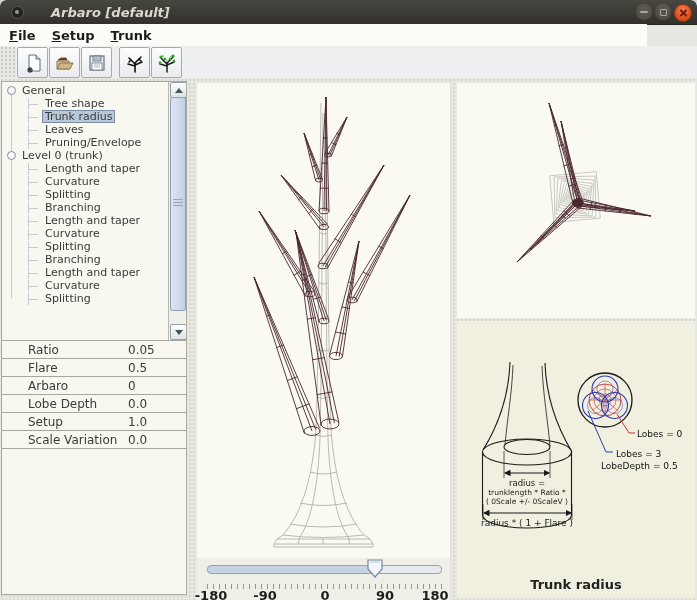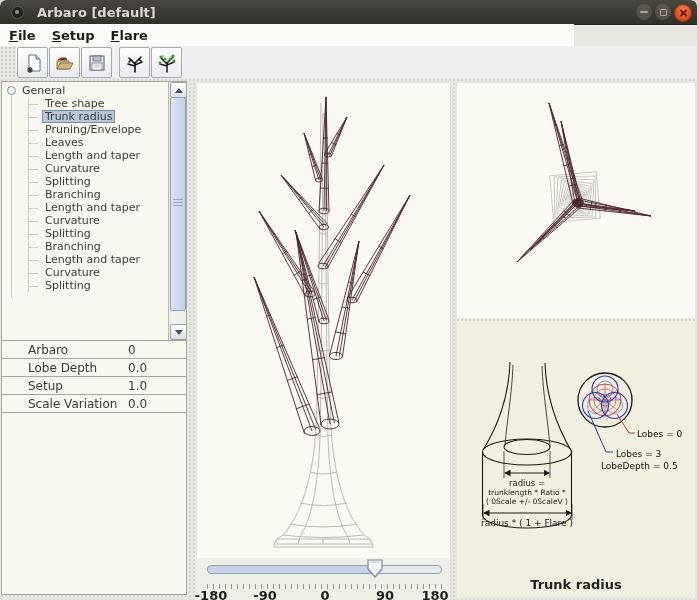--- a/index.html
+++ b/index.html
@@ -5,32 +5,32 @@
   html,body{margin:0;padding:0;background:#d8d6d0;font-family:"DejaVu Sans","Liberation Sans",sans-serif;}
   .window{position:relative;width:697px;height:600px;background:#e8e8e2;overflow:hidden;border-radius:6px 6px 0 0;}
 
   
   .titlebar{position:absolute;left:0;top:0;width:697px;height:24px;
     background:linear-gradient(#47463f,#3b3a35 55%,#31302b);border-bottom:1px solid #24231f;
     border-radius:6px 6px 0 0;display:flex;align-items:center;}
   .app-icon{width:11px;height:11px;border-radius:50%;background:#24231f;border:1px solid #5a574d;
     margin-left:11px;position:relative;}
   .app-icon::after{content:'';position:absolute;left:3px;top:3px;width:4px;height:4px;border-radius:50%;background:#9a9489;}
-  .title{color:#dcd8cf;font-size:13px;font-weight:bold;margin-left:13px;}
+  .title{color:#dcd8cf;font-size:13px;font-weight:bold;margin-left:27px;font-style:italic;}
   .win-controls{position:absolute;right:5px;top:4px;display:flex;gap:3px;}
   .wbtn{width:16px;height:16px;border-radius:50%;position:relative;}
   .wbtn.min,.wbtn.max{background:radial-gradient(circle at 50% 35%,#5e5b51,#4b4840);border:1px solid #6260555;box-shadow:inset 0 1px 0 #6d6a5e44;}
   .wbtn.min::after{content:'';position:absolute;left:4px;top:7px;width:8px;height:2px;background:#aaa69b;border-radius:1px;}
   .wbtn.max::after{content:'';position:absolute;left:5px;top:5px;width:5px;height:5px;border:1.5px solid #aaa69b;border-radius:1px;}
   .wbtn.close{background:radial-gradient(circle at 50% 30%,#f07c4c,#da4c1d 70%,#c83f14);border:1px solid #a33310;}
   .wbtn.close::before,.wbtn.close::after{content:'';position:absolute;left:3.5px;top:7px;width:9px;height:2px;background:#6e1d07;border-radius:1px;}
   .wbtn.close::before{transform:rotate(45deg);} .wbtn.close::after{transform:rotate(-45deg);}
 
   
-  .menubar{position:absolute;left:0;top:24px;width:574px;height:22px;background:#fbfbf8;border-bottom:1px solid #d2d2ca;display:flex;align-items:center;}
+  .menubar{position:absolute;left:0;top:24px;width:647px;height:22px;background:#fbfbf8;border-bottom:1px solid #d2d2ca;display:flex;align-items:center;}
   .menu-item{display:inline-block;font-size:13px;font-weight:bold;color:#1c1c1a;padding:1px 7px;margin-left:2px;cursor:default;}
   .menu-item::first-letter{text-decoration:underline;}
 
   
   .toolbar{position:absolute;left:0;top:46px;width:697px;height:32px;background:#edeff0;border-bottom:1px solid #c6c8c6;}
   .drag-texture{position:absolute;left:0;top:0;width:16px;height:31px;
     background-image:radial-gradient(#c9c9c1 0.8px,transparent 0.9px);background-size:4px 4px;background-color:#e9e9e3;}
   .tool-btn{position:absolute;top:1px;width:29px;height:29px;background:linear-gradient(#fdfdfd,#e9ebee);
     border:1px solid #a8abae;border-radius:2px;display:flex;align-items:center;justify-content:center;}
 
@@ -95,21 +95,21 @@
     <div class="win-controls">
       <div class="wbtn min"></div>
       <div class="wbtn max"></div>
       <div class="wbtn close"></div>
     </div>
   </div>
 
   <div class="menubar">
     <span class="menu-item">File</span>
     <span class="menu-item">Setup</span>
-    <span class="menu-item">Flare</span>
+    <span class="menu-item">Trunk</span>
   </div>
 
   <div class="toolbar">
     <div class="drag-texture"></div>
     <div class="tool-btn" style="left:17px">
       <svg width="22" height="22">
         <path d="M7,3 h7 l4,4 v12 h-11 z" fill="#ffffff" stroke="#5a6a9a" stroke-width="1"></path>
         <path d="M14,3 v4 h4" fill="#c8d4ea" stroke="#5a6a9a" stroke-width="1"></path>
         <g stroke="#333333" stroke-width="1.2">
           <line x1="5" y1="18" x2="11" y2="18"></line>
@@ -186,25 +186,29 @@
           <div class="trow">
               <span class="twig"></span>
               <span class="tlbl">Tree shape</span>
             </div>
           <div class="trow">
               <span class="twig"></span>
               <span class="tlbl sel">Trunk radius</span>
             </div>
           <div class="trow">
               <span class="twig"></span>
+              <span class="tlbl">Leaves</span>
+            </div>
+          <div class="trow">
+              <span class="twig"></span>
               <span class="tlbl">Pruning/Envelope</span>
             </div>
           <div class="trow">
-              <span class="twig"></span>
-              <span class="tlbl">Leaves</span>
+              <span class="handle"></span>
+              <span class="tlbl">Level 0 (trunk)</span>
             </div>
           <div class="trow">
               <span class="twig"></span>
               <span class="tlbl">Length and taper</span>
             </div>
           <div class="trow">
               <span class="twig"></span>
               <span class="tlbl">Curvature</span>
             </div>
           <div class="trow">
@@ -249,20 +253,28 @@
               <span class="tri-up"></span>
             </div>
           <div class="sb-thumb"></div>
           <div class="sb-btn down">
               <span class="tri-down"></span>
             </div>
         </div>
       </div>
 
       <div class="param-table">
+        <div class="prow">
+            <span class="pname">Ratio</span>
+            <span class="pval">0.05</span>
+          </div>
+        <div class="prow">
+            <span class="pname">Flare</span>
+            <span class="pval">0.5</span>
+          </div>
         <div class="prow">
             <span class="pname">Arbaro</span>
             <span class="pval">0</span>
           </div>
         <div class="prow">
             <span class="pname">Lobe Depth</span>
             <span class="pval">0.0</span>
           </div>
         <div class="prow">
             <span class="pname">Setup</span>

